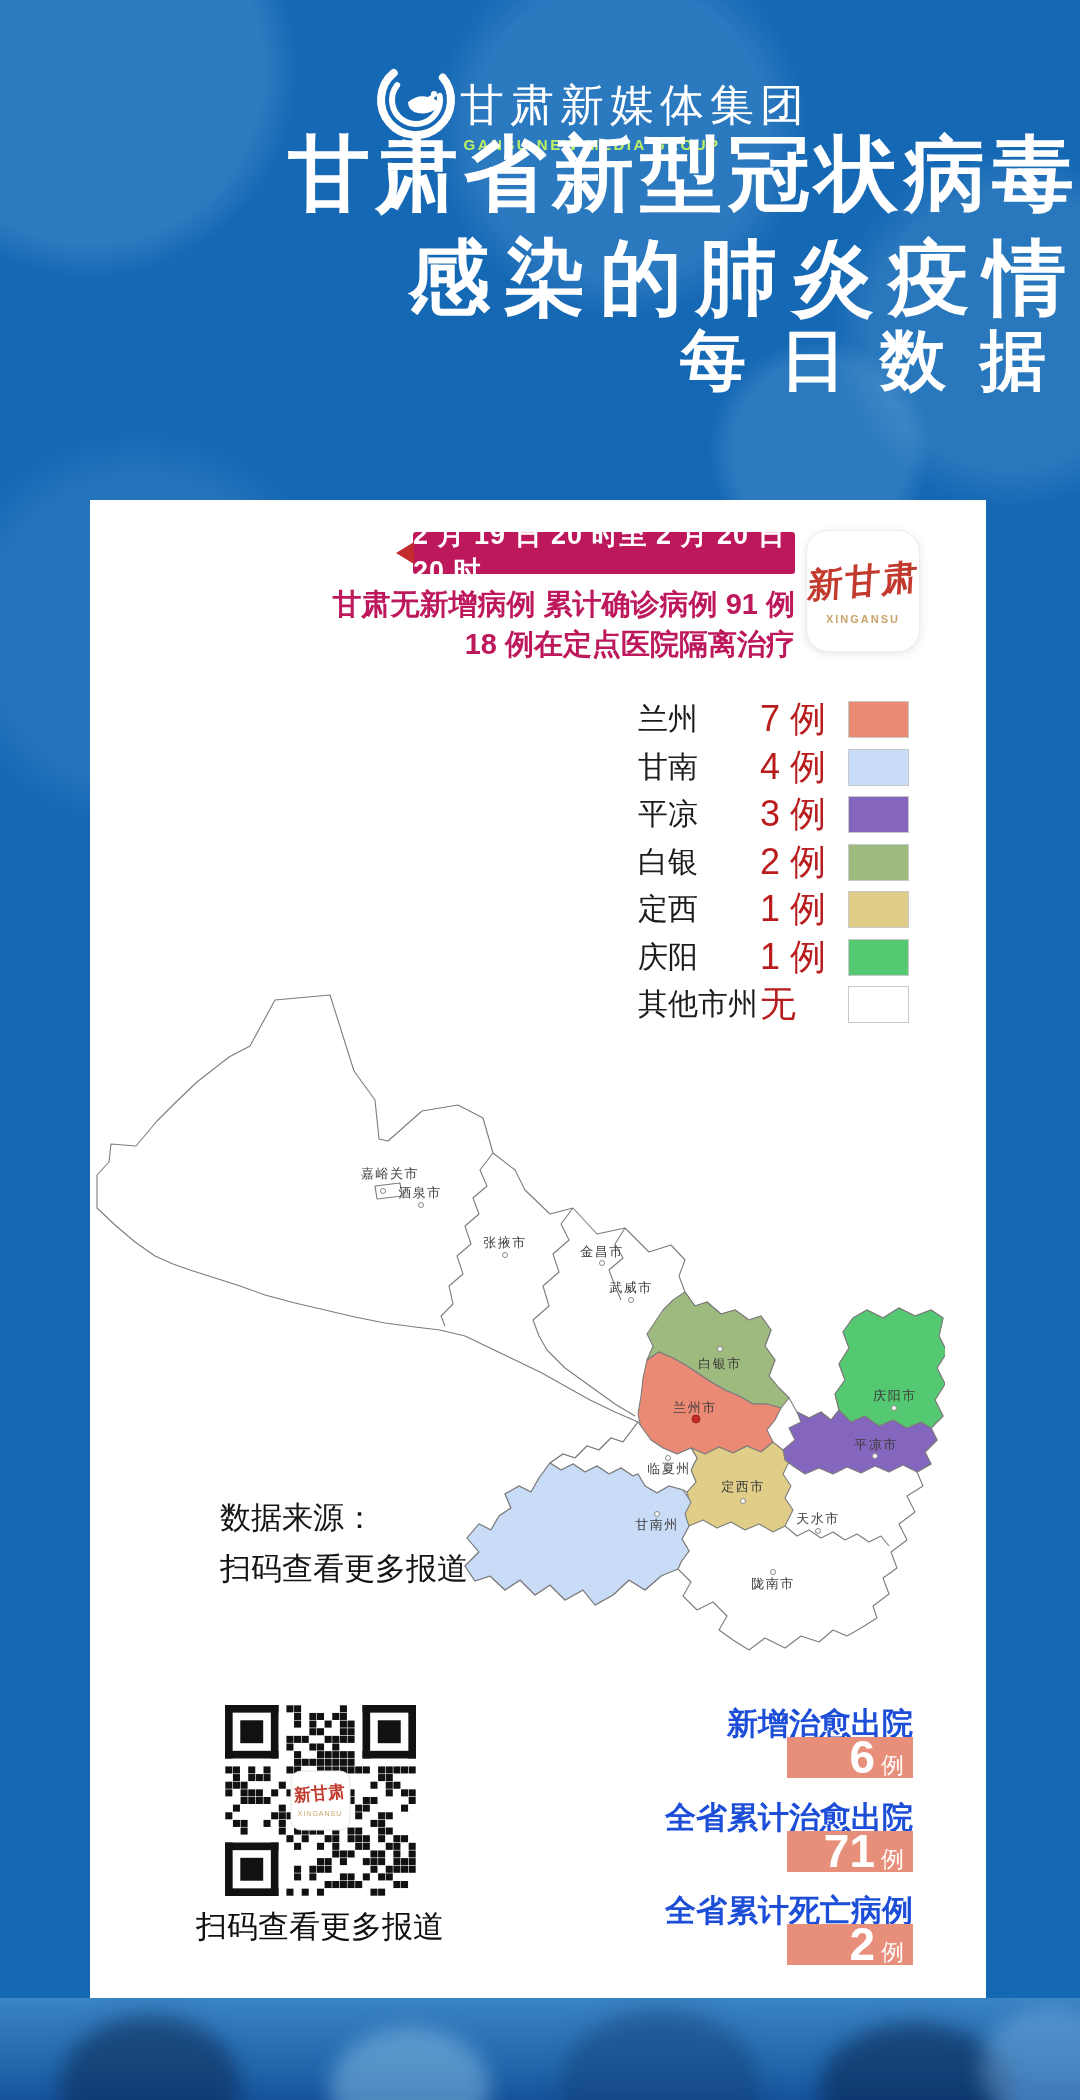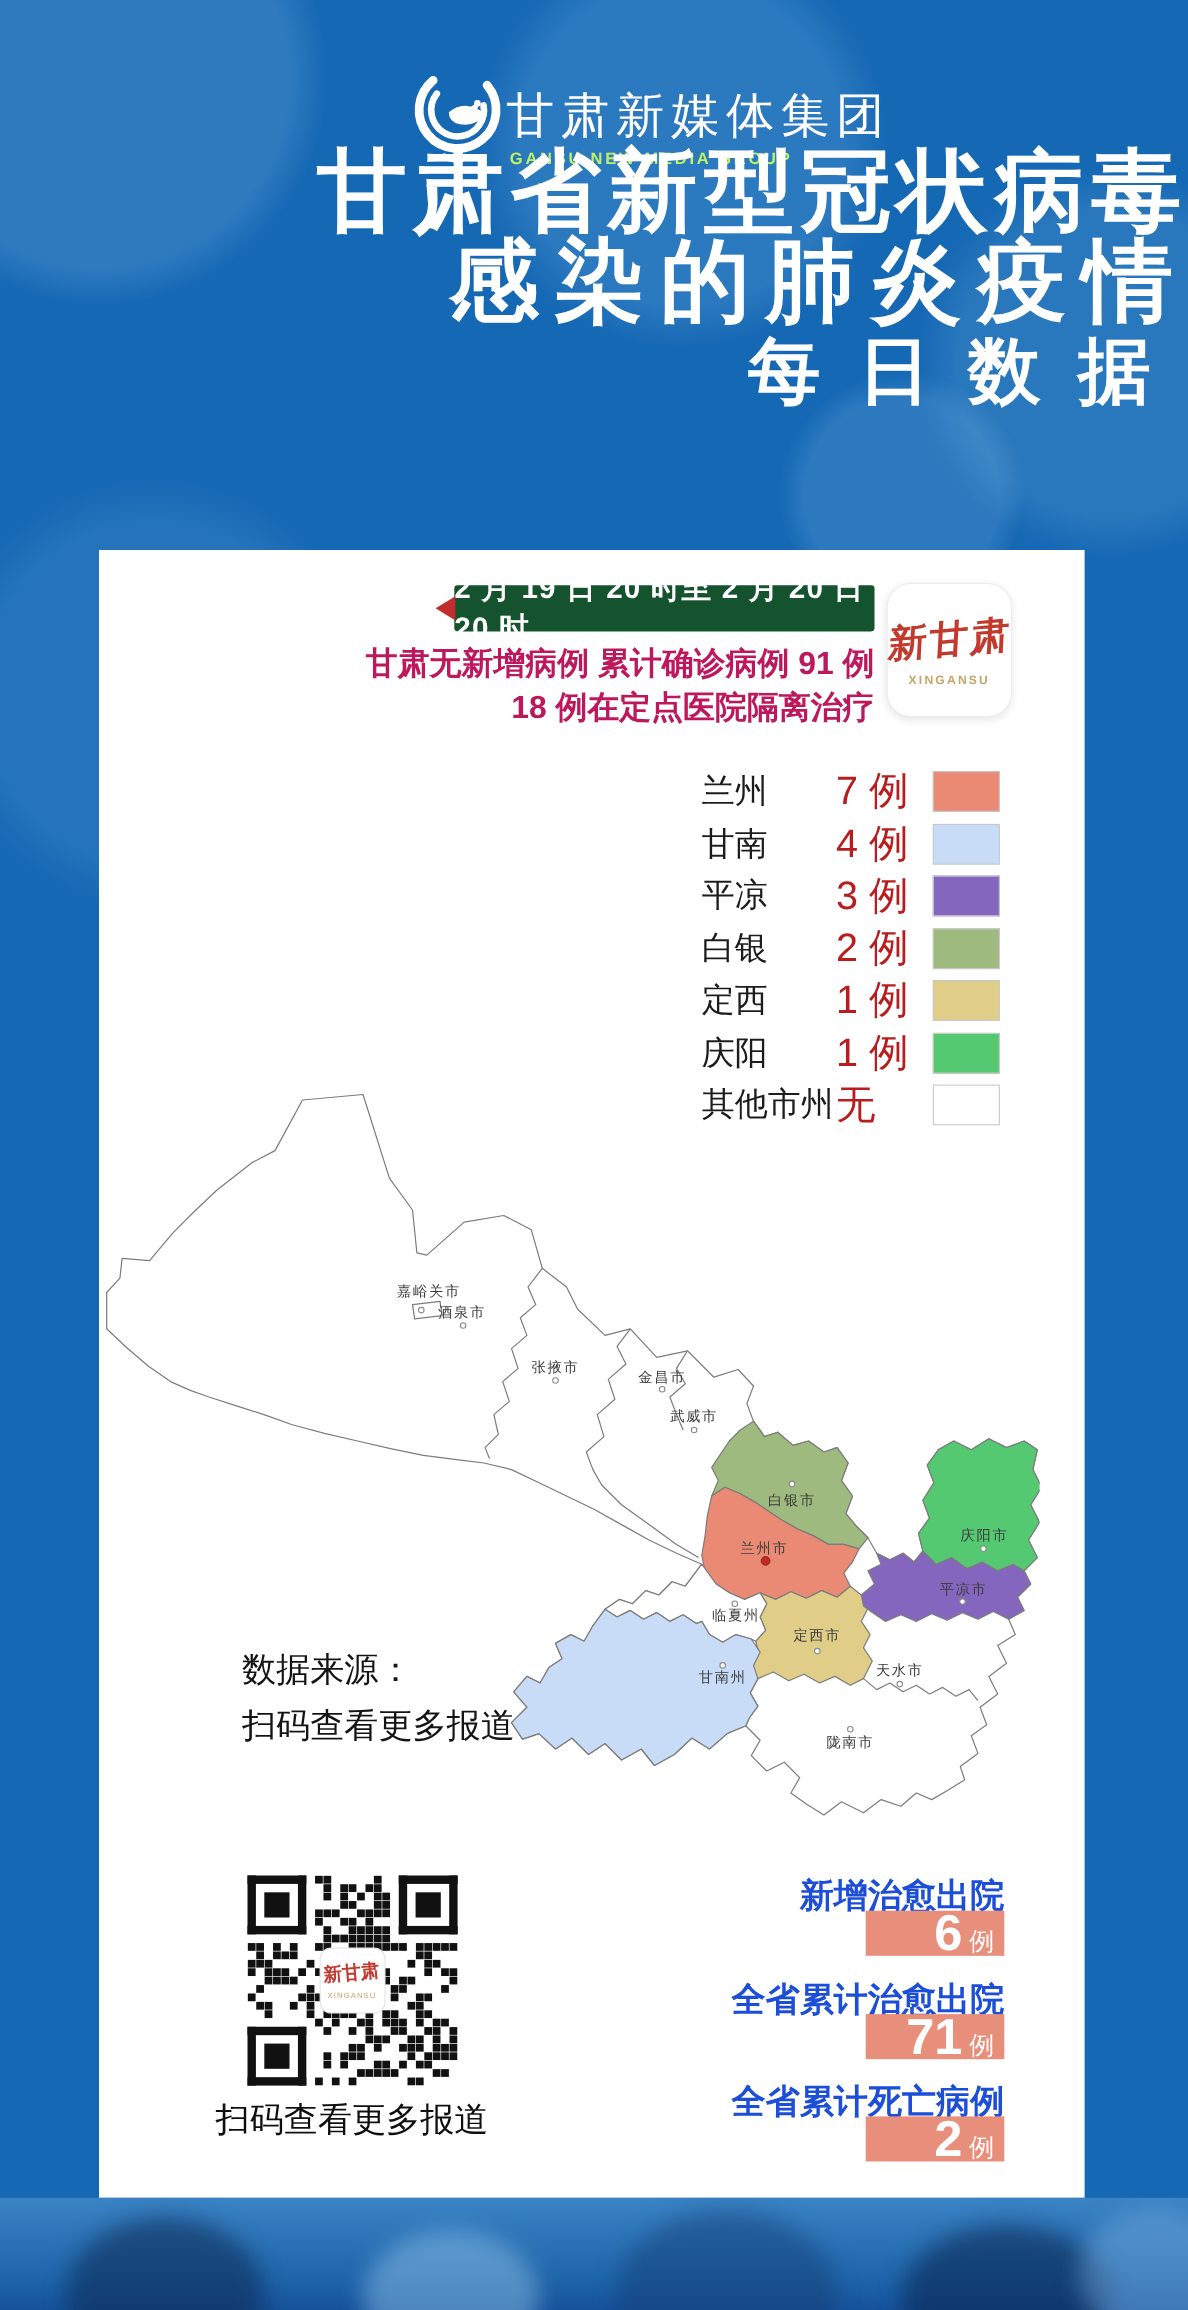--- a/index.html
+++ b/index.html
@@ -25,27 +25,27 @@
   .brand-icon{position:absolute;left:374px;top:58px;}
   .brand-zh{position:absolute;left:460px;top:76px;font-size:44px;color:#ffffff;
             letter-spacing:6px;font-weight:500;}
   .brand-en{position:absolute;left:458px;top:136px;width:268px;text-align:center;
             font-size:15px;color:#bef264;letter-spacing:2.5px;font-weight:700;}
 
   
   .title{position:absolute;left:0;top:134px;width:1080px;text-align:right;color:#fff;font-weight:900;font-family:Liberation Serif, serif;}
   .title div{line-height:82px;}
   .t1{font-size:82px;letter-spacing:6px;}
-  .t2{font-size:82px;letter-spacing:14px;}
+  .t2{font-size:82px;letter-spacing:14px;margin-top:22px;}
   .t3{font-size:66px;letter-spacing:34px;text-indent:34px;}
 
   
   .card{position:absolute;left:90px;top:500px;width:896px;height:1498px;background:#ffffff;}
 
-  .banner{position:absolute;left:323px;top:32px;width:382px;height:42px;background:#14532d;
+  .banner{position:absolute;left:323px;top:32px;width:382px;height:42px;background:#be185d;
           color:#fff;font-size:27px;font-weight:700;display:flex;align-items:center;
           justify-content:center;letter-spacing:1px;border-radius:3px;}
   .banner::before{content:"";position:absolute;left:-17px;top:10px;width:0;height:0;
           border-right:18px solid #C32C2C;border-top:11px solid transparent;border-bottom:11px solid transparent;}
 
   .summary{position:absolute;right:191px;top:84px;text-align:right;font-size:29px;
            font-weight:600;color:#be185d;line-height:40px;}
 
   .applogo{position:absolute;left:716px;top:30px;width:112px;height:120px;border:1px solid #ececec;
            border-radius:22px;box-shadow:0 2px 8px rgba(0,0,0,.10);background:#fff;

